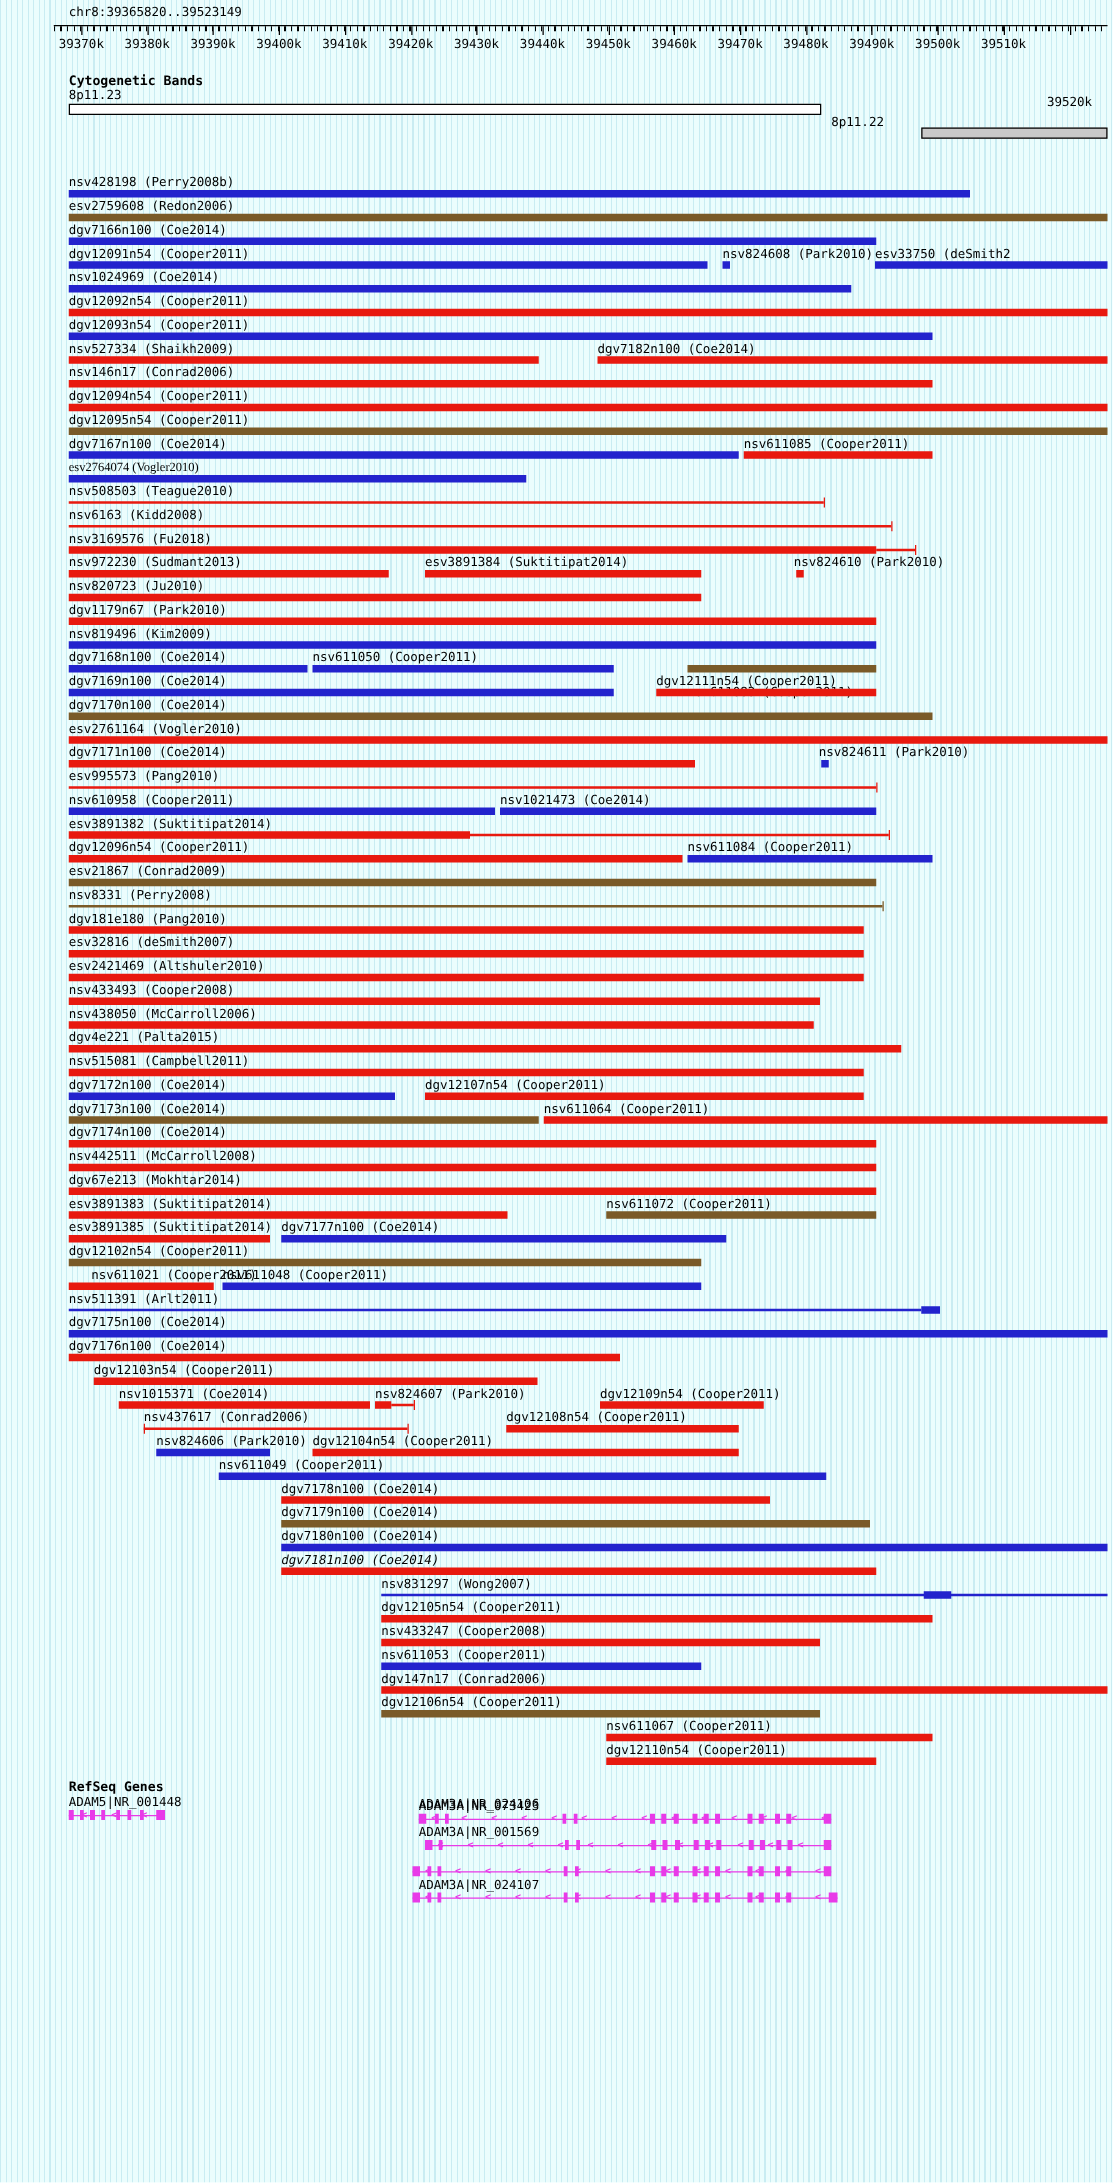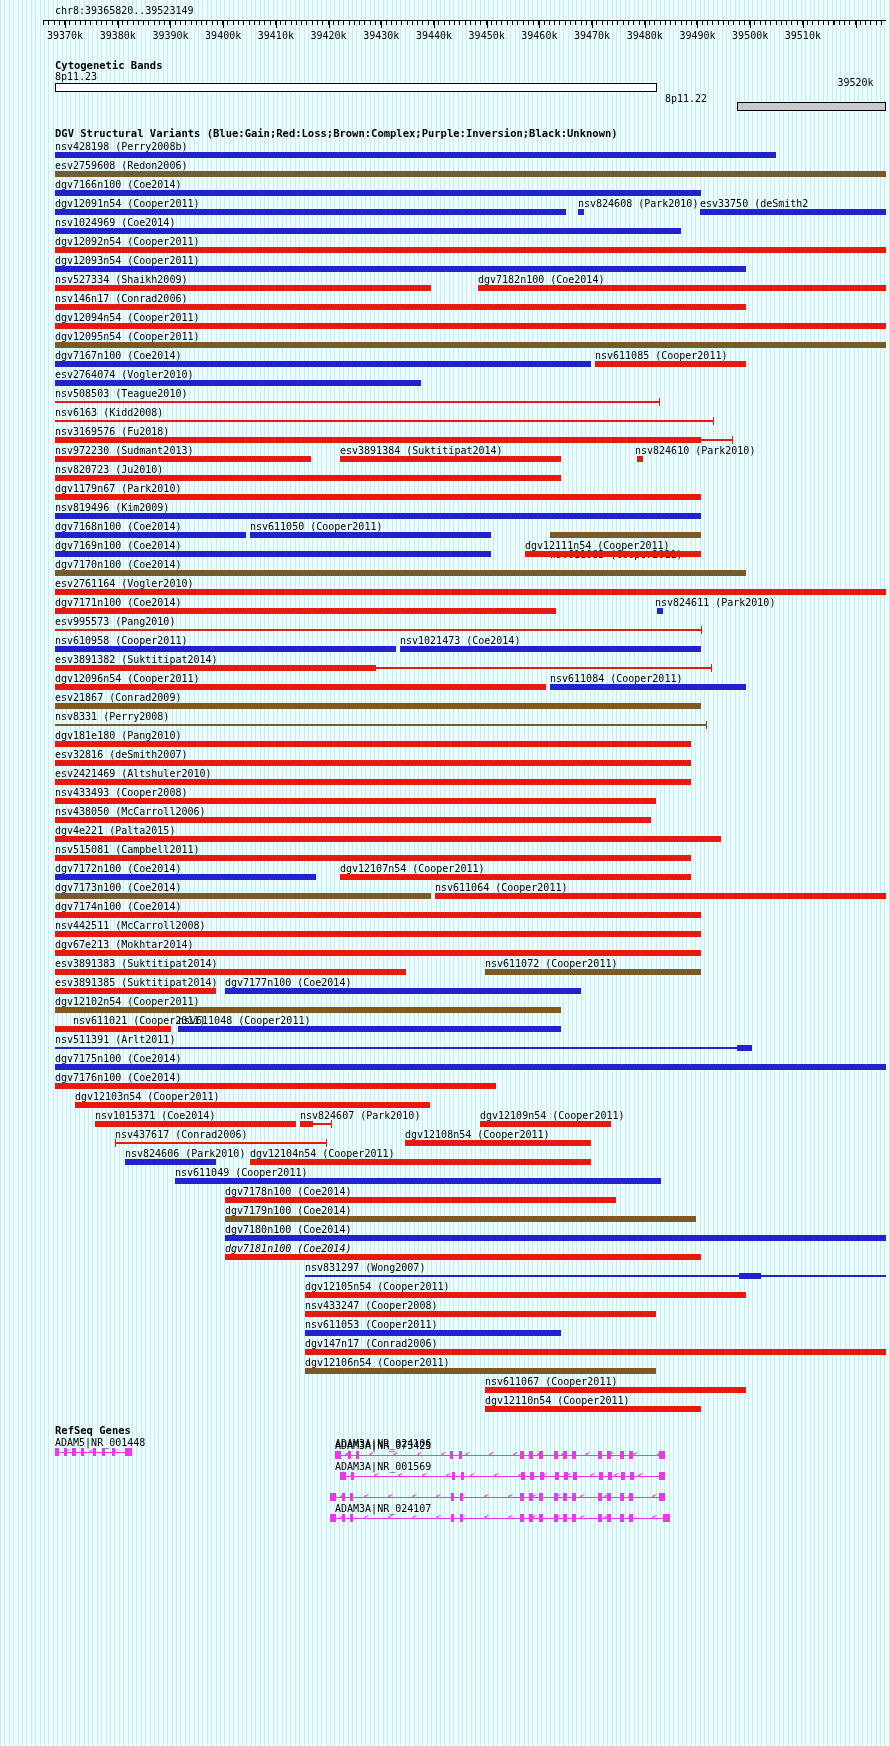--- a/index.html
+++ b/index.html
@@ -19,21 +19,20 @@
   .gline{position:absolute;height:1px;}
   .exon{position:absolute;height:8px;}
   .garr{position:absolute;font-size:8px;line-height:8px;font-weight:bold;}
 </style>
 </head>
 <body>
 
 <div id="page">
   <div class="t" style="left:55px;top:5px">chr8:39365820..39523149</div>
   <div class="h" style="left:55px;top:59px">Cytogenetic Bands</div>
-  <div class="h" style="left:55px;top:127px">DGV Structural Variants (Blue:Gain;Red:Loss;Brown:Complex;Purple:Inversion;Black:Unknown)</div>
   <div class="h" style="left:55px;top:1424px">RefSeq Genes</div>
 <div style="position: absolute; left: 43px; top: 20px; width: 843px; height: 1px; background: rgb(0, 0, 0);"></div>
     <div style="position: absolute; left: 43px; top: 21px; width: 843px; height: 4px; background-image: repeating-linear-gradient(90deg, rgb(0, 0, 0) 0px, rgb(0, 0, 0) 1px, transparent 1px, transparent 5.27px);"></div>
     <div style="position: absolute; left: 65px; top: 21px; width: 1px; height: 7px; background: rgb(0, 0, 0);"></div>
     <div class="t" style="position: absolute; left: 47px; top: 30px;">39370k</div>
     <div style="position: absolute; left: 117.7px; top: 21px; width: 1px; height: 7px; background: rgb(0, 0, 0);"></div>
     <div class="t" style="position: absolute; left: 99.7px; top: 30px;">39380k</div>
     <div style="position: absolute; left: 170.4px; top: 21px; width: 1px; height: 7px; background: rgb(0, 0, 0);"></div>
     <div class="t" style="position: absolute; left: 152.4px; top: 30px;">39390k</div>
     <div style="position: absolute; left: 223.1px; top: 21px; width: 1px; height: 7px; background: rgb(0, 0, 0);"></div>
@@ -91,21 +90,21 @@
     <div class="t" style="position: absolute; left: 55px; top: 293px;">nsv146n17 (Conrad2006)</div>
     <div class="bar" style="position: absolute; left: 55px; top: 304px; width: 691px; background: rgb(232, 25, 15);"></div>
     <div class="t" style="position: absolute; left: 55px; top: 312px;">dgv12094n54 (Cooper2011)</div>
     <div class="bar" style="position: absolute; left: 55px; top: 323px; width: 831px; background: rgb(232, 25, 15);"></div>
     <div class="t" style="position: absolute; left: 55px; top: 331px;">dgv12095n54 (Cooper2011)</div>
     <div class="bar" style="position: absolute; left: 55px; top: 342px; width: 831px; background: rgb(122, 90, 40);"></div>
     <div class="t" style="position: absolute; left: 55px; top: 350px;">dgv7167n100 (Coe2014)</div>
     <div class="bar" style="position: absolute; left: 55px; top: 361px; width: 536px; background: rgb(35, 35, 205);"></div>
     <div class="t" style="position: absolute; left: 595px; top: 350px;">nsv611085 (Cooper2011)</div>
     <div class="bar" style="position: absolute; left: 595px; top: 361px; width: 151px; background: rgb(232, 25, 15);"></div>
-    <div class="t" style="position: absolute; left: 55px; top: 369px;">esv2764074 (Vogler2010)</div>
+    <div class="t" style="position: absolute; left: 55px; top: 369px; font-family: Liberation Serif, serif;">esv2764074 (Vogler2010)</div>
     <div class="bar" style="position: absolute; left: 55px; top: 380px; width: 366px; background: rgb(35, 35, 205);"></div>
     <div class="t" style="position: absolute; left: 55px; top: 388px;">nsv508503 (Teague2010)</div>
     <div class="thin" style="position: absolute; left: 55px; top: 401px; width: 604px; background: rgb(232, 25, 15);"></div>
     <div class="tick" style="position: absolute; left: 659px; top: 398px; background: rgb(232, 25, 15);"></div>
     <div class="t" style="position: absolute; left: 55px; top: 407px;">nsv6163 (Kidd2008)</div>
     <div class="thin" style="position: absolute; left: 55px; top: 420px; width: 658px; background: rgb(232, 25, 15);"></div>
     <div class="tick" style="position: absolute; left: 713px; top: 417px; background: rgb(232, 25, 15);"></div>
     <div class="t" style="position: absolute; left: 55px; top: 426px;">nsv3169576 (Fu2018)</div>
     <div class="bar" style="position: absolute; left: 55px; top: 437px; width: 646px; background: rgb(232, 25, 15);"></div>
     <div class="thin" style="position: absolute; left: 701px; top: 439px; width: 31px; background: rgb(232, 25, 15);"></div>

